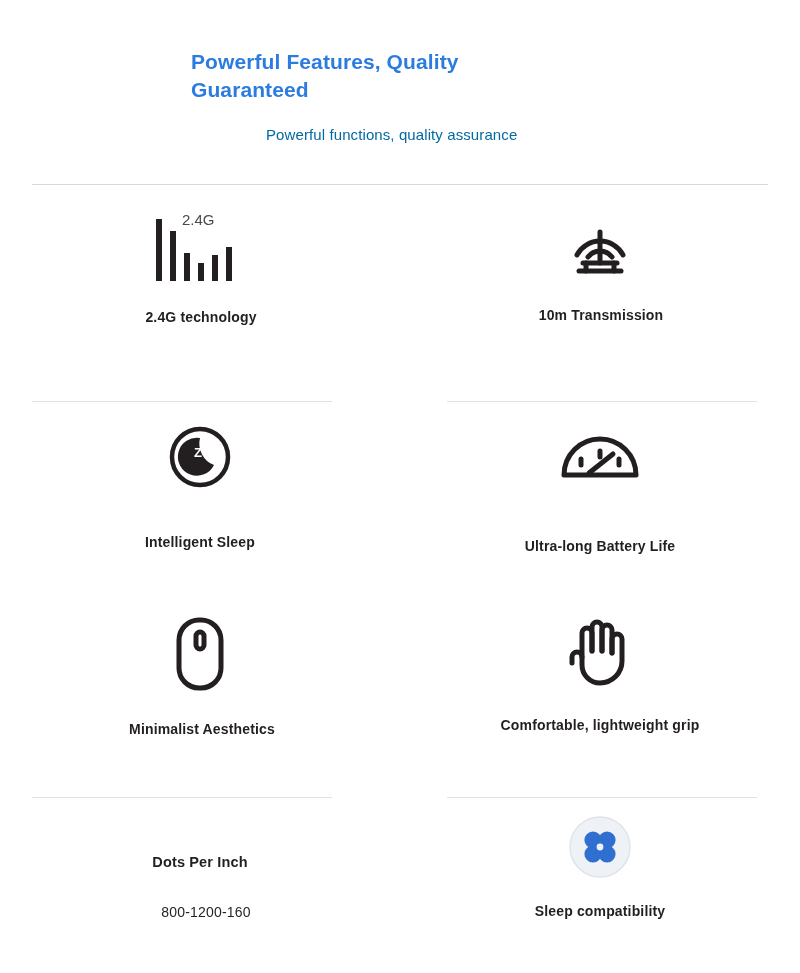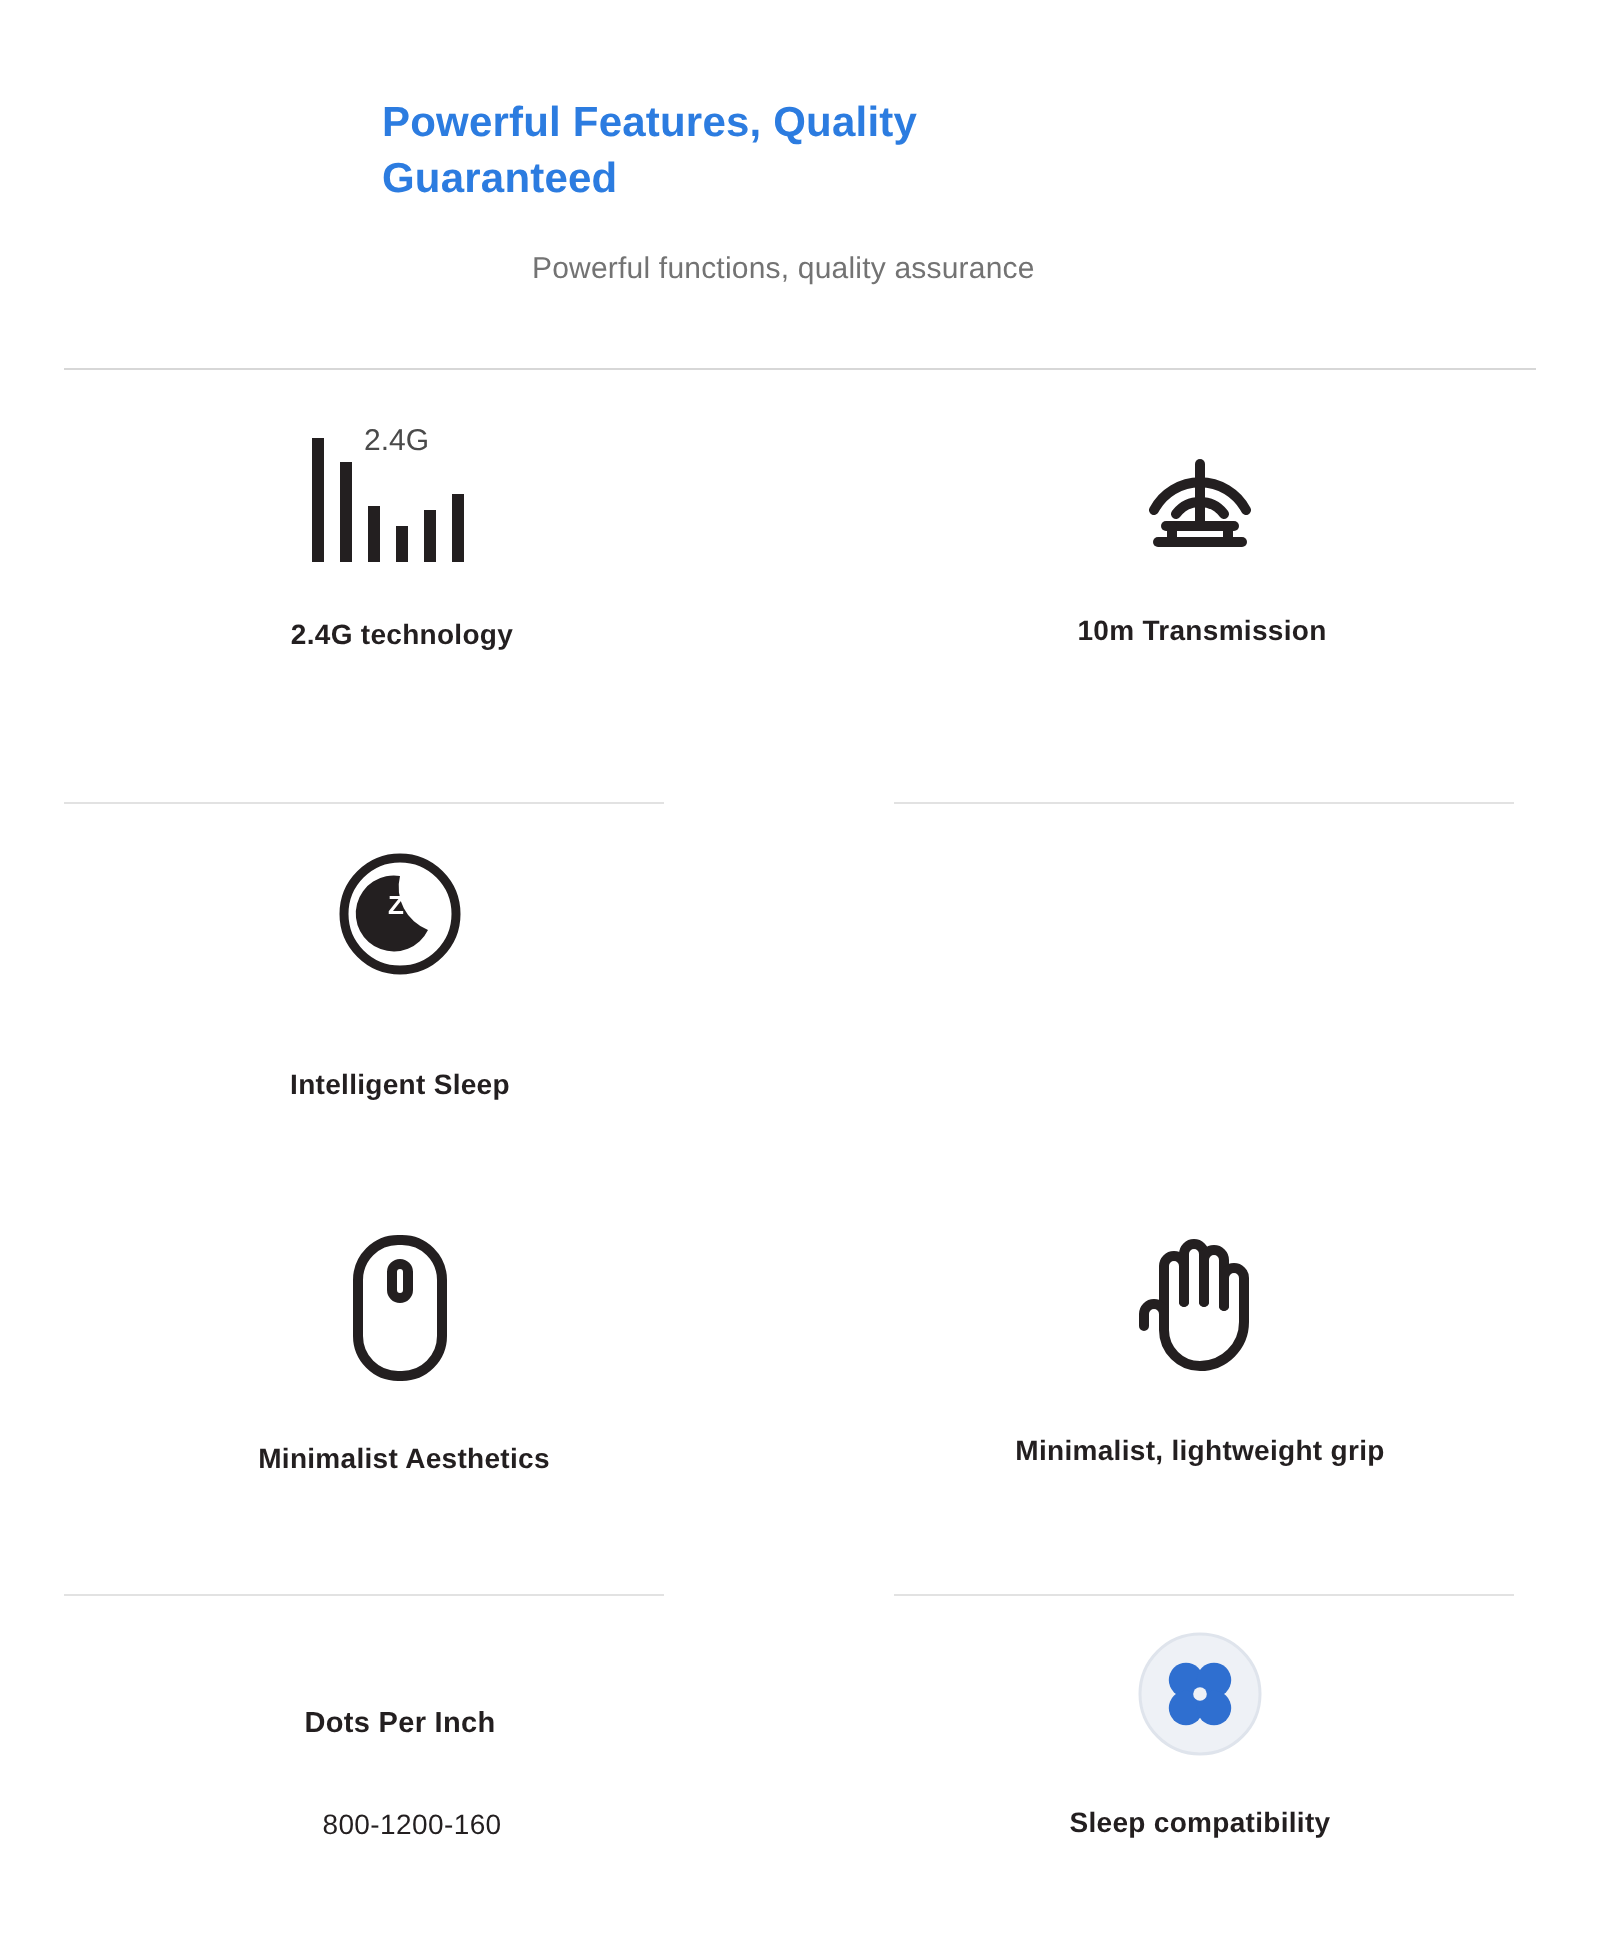--- a/index.html
+++ b/index.html
@@ -32,21 +32,21 @@
     font-size: 21px;
     font-weight: bold;
     color: #2c7ce0;
     line-height: 1.32;
     width: 360px;
     margin-left: 163px;
     letter-spacing: 0.1px;
   }
   .header-sub {
     font-size: 15px;
-    color: #737373;
+    color: #0369a1;
     font-weight: normal;
     margin-top: 23px;
     margin-left: 238px;
     letter-spacing: 0.1px;
   }
 
   .divider-main {
     position: absolute;
     left: 32px;
     top: 184px;
@@ -209,20 +209,34 @@
         <div class="icon-wrap">
           <svg width="64" height="64" viewBox="0 0 64 64">
             <circle cx="32" cy="32" r="28" fill="none" stroke="#231f20" stroke-width="4.5"></circle>
             <path class="fill-ic" d="M46 40 A19 19 0 1 1 32 13 A23 23 0 0 0 46 40 Z"></path>
             <text x="26" y="32" font-family="Liberation Sans, sans-serif" font-size="13" font-weight="bold" fill="#ffffff">Z</text>
           </svg>
         </div>
         <div class="cell-label">Intelligent Sleep</div>
       </div>
 
+      <div class="cell c-batt">
+        <div class="icon-wrap">
+          <svg width="84" height="56" viewBox="0 0 84 56">
+            <g class="stroke-ic" stroke-width="4.5">
+              <path d="M6 46 A36 36 0 0 1 78 46 Z" fill="none"></path>
+              <path d="M23 36 L23 30"></path>
+              <path d="M42 28 L42 22"></path>
+              <path d="M61 36 L61 30"></path>
+              <path d="M31 44 L55 25"></path>
+            </g>
+          </svg>
+        </div>
+        <div class="cell-label">Ultra-long Battery Life</div>
+      </div>
 
       <div class="sep sep-left" style="top:412px;"></div>
       <div class="sep sep-right" style="top:412px;"></div>
     </div>
 
     <div class="row row-h200">
       <div class="cell c-minimal">
         <div class="icon-wrap">
           <svg width="56" height="78" viewBox="0 0 56 78">
             <g class="stroke-ic" stroke-width="4">
@@ -238,21 +252,21 @@
         <div class="icon-wrap">
           <svg width="64" height="80" viewBox="0 0 64 80">
             <g class="stroke-ic" stroke-width="4.5">
               <path d="M14 46 L14 22 A5 5 0 0 1 24 22 L24 40"></path>
               <path d="M24 40 L24 16 A5 5 0 0 1 34 16 L34 40"></path>
               <path d="M34 40 L34 19 A5 5 0 0 1 44 19 L44 42"></path>
               <path d="M44 42 L44 28 A5 5 0 0 1 54 28 L54 50 A22 22 0 0 1 32 72 A18 18 0 0 1 14 54 L14 46 A5 5 0 0 0 4 46 L4 52"></path>
             </g>
           </svg>
         </div>
-        <div class="cell-label">Minimalist, lightweight grip</div>
+        <div class="cell-label">Comfortable, lightweight grip</div>
       </div>
 
     </div>
 
     <div class="row" style="height:190px;">
       <div class="cell c-dpi">
         <div class="dpi-title">Dots Per Inch</div>
         <div class="dpi-value">800-1200-160</div>
       </div>
 

